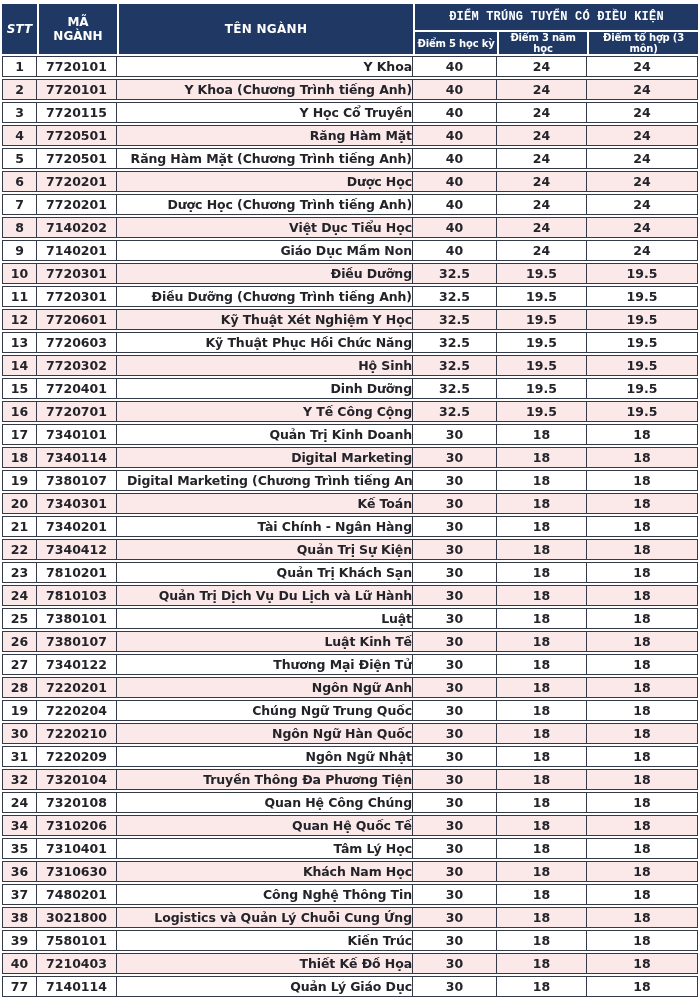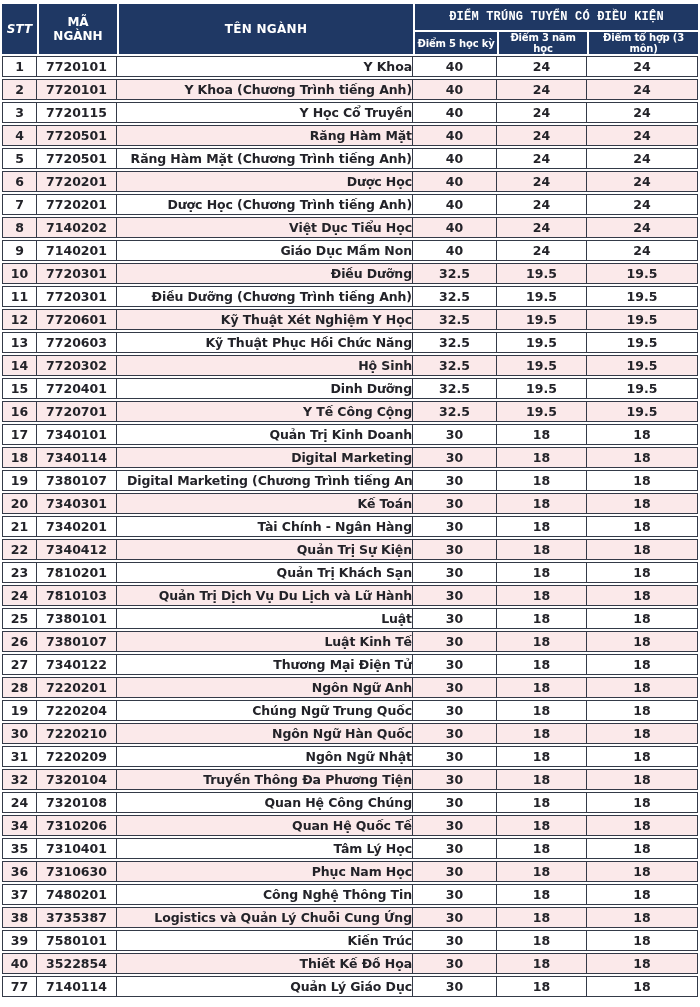--- a/index.html
+++ b/index.html
@@ -370,52 +370,52 @@
           <td>35</td>
           <td>7310401</td>
           <td class="name-cell">Tâm Lý Học</td>
           <td>30</td>
           <td>18</td>
           <td>18</td>
         </tr>
         <tr class="pink">
           <td>36</td>
           <td>7310630</td>
-          <td class="name-cell">Phục Nam Học</td>
+          <td class="name-cell">Khách Nam Học</td>
           <td>30</td>
           <td>18</td>
           <td>18</td>
         </tr>
         <tr>
           <td>37</td>
           <td>7480201</td>
           <td class="name-cell">Công Nghệ Thông Tin</td>
           <td>30</td>
           <td>18</td>
           <td>18</td>
         </tr>
         <tr class="pink">
           <td>38</td>
-          <td>3735387</td>
+          <td>3021800</td>
           <td class="name-cell">Logistics và Quản Lý Chuỗi Cung Ứng</td>
           <td>30</td>
           <td>18</td>
           <td>18</td>
         </tr>
         <tr>
           <td>39</td>
           <td>7580101</td>
           <td class="name-cell">Kiến Trúc</td>
           <td>30</td>
           <td>18</td>
           <td>18</td>
         </tr>
         <tr class="pink">
           <td>40</td>
-          <td>3522854</td>
+          <td>7210403</td>
           <td class="name-cell">Thiết Kế Đồ Họa</td>
           <td>30</td>
           <td>18</td>
           <td>18</td>
         </tr>
         <tr>
           <td>77</td>
           <td>7140114</td>
           <td class="name-cell">Quản Lý Giáo Dục</td>
           <td>30</td>

